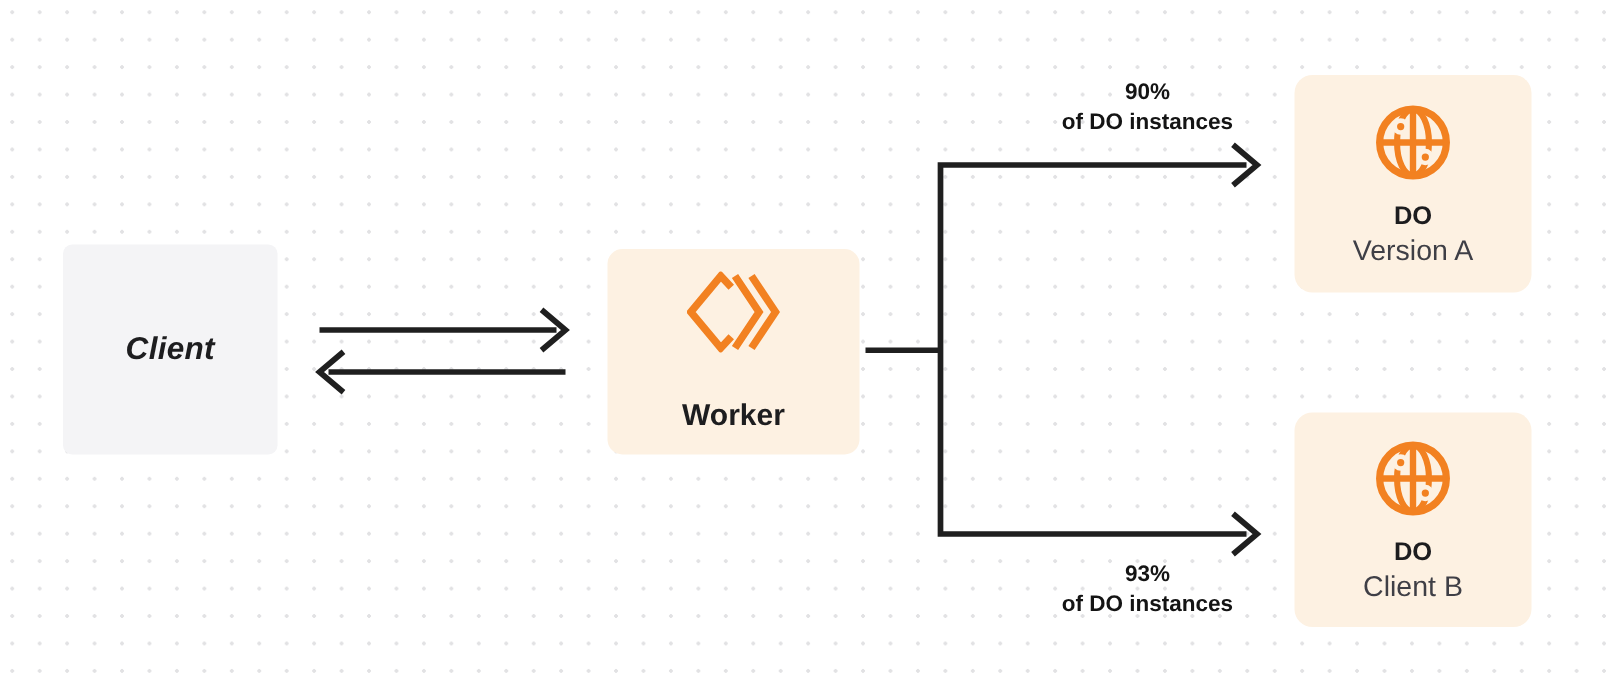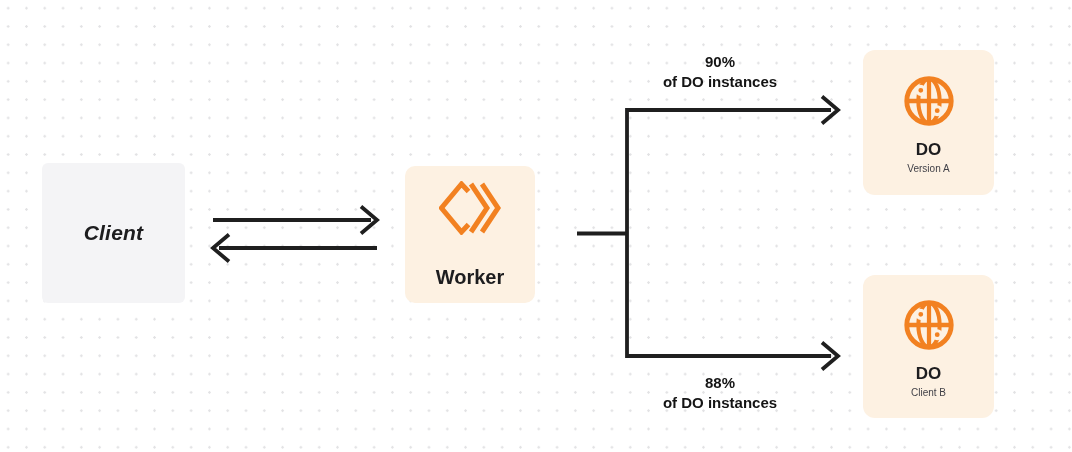--- a/index.html
+++ b/index.html
@@ -20,39 +20,39 @@
     box-sizing:border-box;
   }
   .node-client{
     left:42px;top:163px;width:143px;height:140px;
     background:#f4f4f6;border-radius:6px;font-style:italic;
   }
   .client-label{
     font-size:21px;font-weight:700;color:#1d1d1f;letter-spacing:.2px;
   }
   .node-worker{
-    left:405px;top:166px;width:130px;height:137px;
+    left:405px;top:166px;width:168px;height:137px;
     background:#fdf1e2;border-radius:10px;gap:31px;
   }
   .worker-label{
     font-size:20px;font-weight:700;color:#1d1d1f;
   }
   .node-do{
-    left:863px;width:131px;
+    left:863px;width:158px;
     background:#fdf1e2;border-radius:12px;
   }
   .node-do-a{top:50px;height:145px;}
   .node-do-b{top:275px;height:143px;}
   .do-label{font-size:17px;font-weight:700;color:#1d1d1f;margin-top:10px;}
-  .do-sublabel{font-size:10px;font-weight:400;color:#3f3f46;margin-top:3px;}
+  .do-sublabel{font-size:19px;font-weight:400;color:#3f3f46;margin-top:3px;}
   .edges-svg{position:absolute;left:0;top:0;pointer-events:none;}
   .flow-label{
     position:absolute;transform:translateX(-50%);
     text-align:center;font-size:15px;font-weight:700;
-    color:#141414;line-height:20px;white-space:nowrap;
+    color:#141414;line-height:20px;white-space:nowrap;margin-left:45px;
   }
   .flow-label-top{left:720px;top:52px;}
   .flow-label-bottom{left:720px;top:373px;}
   .icon-svg{display:block;}
 </style>
 </head>
 <body>
 
 <div class="canvas">
 
@@ -72,21 +72,21 @@
       <polyline points="822,342.5 838,356 822,369.5"></polyline>
     </g>
   </svg>
 
   <div class="flow-label flow-label-top">
     <div>90%</div>
     <div>of DO instances</div>
   </div>
 
   <div class="flow-label flow-label-bottom">
-    <div>88%</div>
+    <div>93%</div>
     <div>of DO instances</div>
   </div>
 
   <div class="node node-client">
     <span class="client-label">Client</span>
   </div>
 
   <div class="node node-worker">
     <svg class="icon-svg" width="62" height="54" viewBox="0 0 62 54">
       <g stroke="#f28121" stroke-width="5" fill="none" stroke-linejoin="miter" stroke-linecap="butt">

